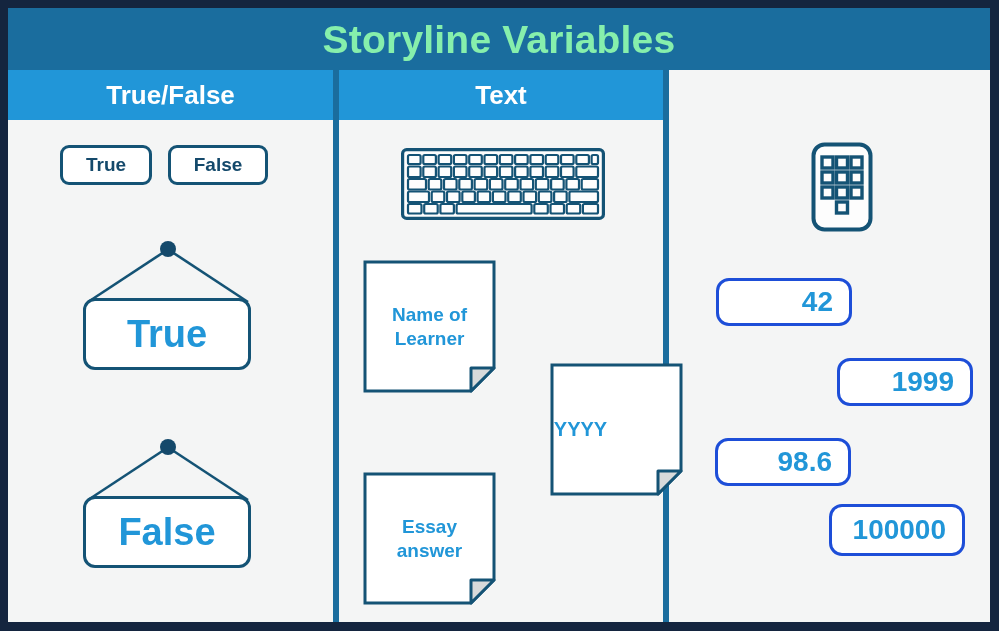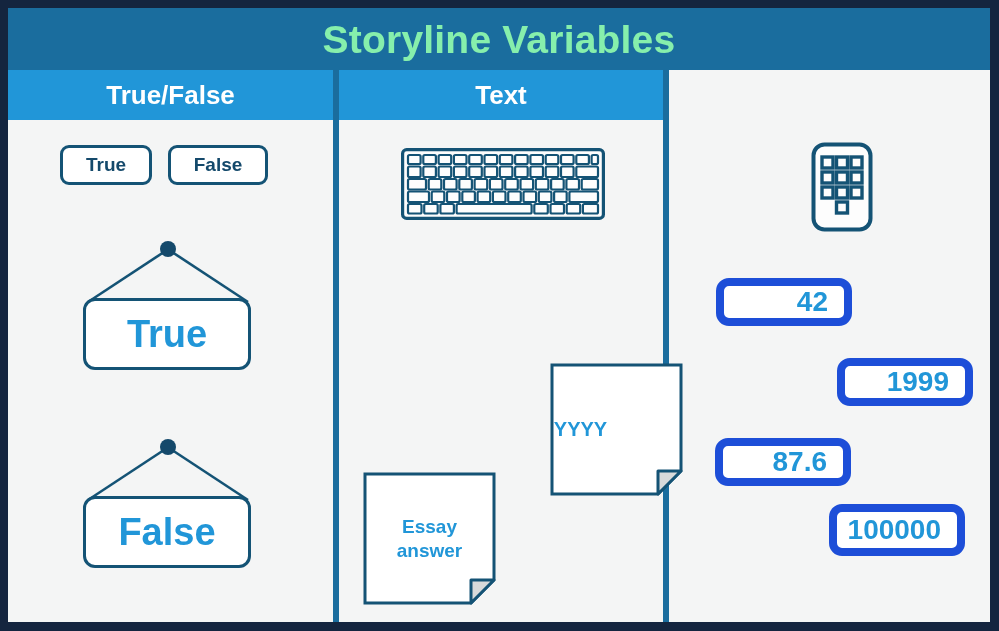--- a/index.html
+++ b/index.html
@@ -199,21 +199,21 @@
     left: 142px;
     top: 22px;
     width: 62px;
     height: 90px;
   }
 
   
   .numbox {
     position: absolute;
     box-sizing: border-box;
-    border: 8px solid #1d4ed8;
+    border: 3px solid #1d4ed8;
     border-radius: 13px;
     background: #ffffff;
     display: flex;
     align-items: center;
     justify-content: flex-end;
     padding-right: 16px;
     color: #2196d8;
     font-size: 28px;
     font-weight: bold;
   }
@@ -338,20 +338,28 @@
           <rect x="23.2" y="56" width="13.5" height="9.5" rx="1.5"></rect>
           <rect x="39.4" y="56" width="13.5" height="9.5" rx="1.5"></rect>
           <rect x="55.6" y="56" width="75" height="9.5" rx="1.5"></rect>
           <rect x="133.3" y="56" width="13.5" height="9.5" rx="1.5"></rect>
           <rect x="149.5" y="56" width="13.5" height="9.5" rx="1.5"></rect>
           <rect x="165.7" y="56" width="13.5" height="9.5" rx="1.5"></rect>
           <rect x="181.9" y="56" width="15.1" height="9.5" rx="1.5"></rect>
         </g>
       </svg>
 
+      <div class="note n1">
+        <svg width="133" height="133" viewBox="0 0 133 133">
+          <path d="M2 2 H131 V108 L108 131 H2 Z" fill="#ffffff" stroke="#145375" stroke-width="3"></path>
+          <path d="M131 108 L108 131 V108 Z" fill="#d8dada" stroke="#145375" stroke-width="3" stroke-linejoin="round"></path>
+        </svg>
+        <div class="note-label" style="white-space:pre-line;">Name of
+Learner</div>
+      </div>
 
       <div class="note n2">
         <svg width="133" height="133" viewBox="0 0 133 133">
           <path d="M2 2 H131 V108 L108 131 H2 Z" fill="#ffffff" stroke="#145375" stroke-width="3"></path>
           <path d="M131 108 L108 131 V108 Z" fill="#d8dada" stroke="#145375" stroke-width="3" stroke-linejoin="round"></path>
         </svg>
         <div class="note-label" style="white-space:pre-line;">YYYY</div>
       </div>
 
       <div class="note n3">
@@ -385,21 +393,21 @@
         </g>
       </svg>
 
       <div class="numbox v0">
         <span>42</span>
       </div>
       <div class="numbox v1">
         <span>1999</span>
       </div>
       <div class="numbox v2">
-        <span>87.6</span>
+        <span>98.6</span>
       </div>
       <div class="numbox v3">
         <span>100000</span>
       </div>
     </div>
 
   </div>
 </div>
 
 </body></html>

